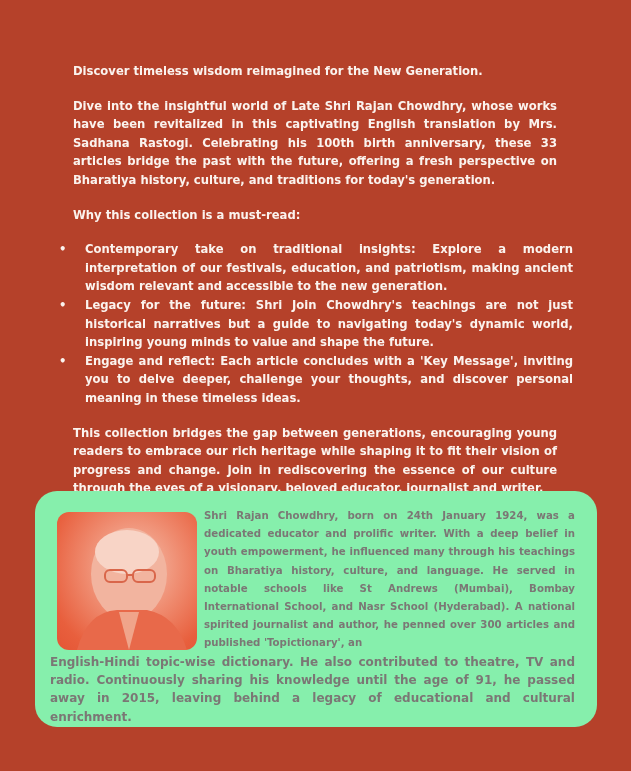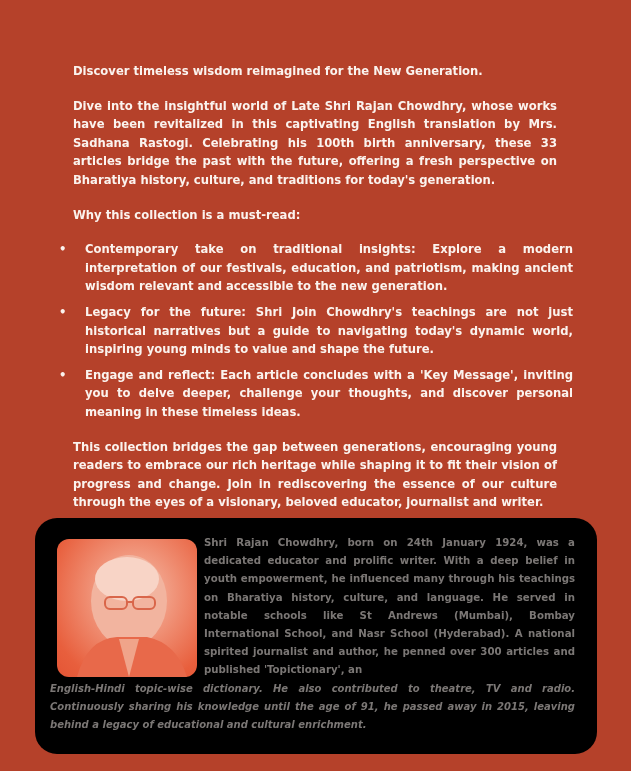--- a/index.html
+++ b/index.html
@@ -10,43 +10,42 @@
     position: relative;
   }
   .page { position: absolute; left: 0; top: 0; width: 631px; height: 771px; background: #b5412a; }
   .text-block {
     position: absolute; left: 57px; top: 46px; width: 516px;
     color: #fbf3ee; font-weight: bold; font-size: 11.6px; line-height: 18.6px;
     text-align: justify;
   }
   .text-block p { margin: 16px; }
   .text-block ul { margin: 0; padding: 0 0 0 28px; list-style: none; }
-  .text-block li { position: relative; margin-top: 7px; }
+  .text-block li { position: relative; }
   .text-block li::before {
     content: "•"; position: absolute; left: -26px; top: 0;
   }
   .card {
-    position: absolute; left: 35px; top: 518px; width: 562px; height: 236px;
-    background: #000000; border-radius: 22px;
+    position: absolute; left: 35px; top: 491px; width: 562px; height: 236px;
+    background: #86efac; border-radius: 22px;
   }
   .photo {
     position: absolute; left: 22px; top: 21px; width: 140px; height: 138px;
     border-radius: 12px; overflow: hidden;
     background: radial-gradient(ellipse at 55% 40%, #f6c3b1 0%, #ef8a6e 45%, #e85f3d 80%, #e45535 100%);
   }
   .card-text-top {
     position: absolute; left: 169px; top: 16px; width: 371px;
     color: #7b7775; font-size: 10.2px; line-height: 18.2px; text-align: justify;
     font-weight: bold;
   }
   .card-text-bottom {
     position: absolute; left: 15px; top: 162px; width: 525px;
-    color: #7b7775; font-size: 10px; line-height: 18.2px; text-align: justify;
+    color: #7b7775; font-size: 12px; line-height: 18.2px; text-align: justify;
     font-weight: bold;
-    font-style: italic;
   }
 </style>
 </head>
 <body>
 
 <div class="page">
   <div class="text-block">
     <p>Discover timeless wisdom reimagined for the New Generation.</p>
     <p>Dive into the insightful world of Late Shri Rajan Chowdhry, whose works have been revitalized in this captivating English translation by Mrs. Sadhana Rastogi. Celebrating his 100th birth anniversary, these 33 articles bridge the past with the future, offering a fresh perspective on Bharatiya history, culture, and traditions for today's generation.</p>
     <p>Why this collection is a must-read:</p>

